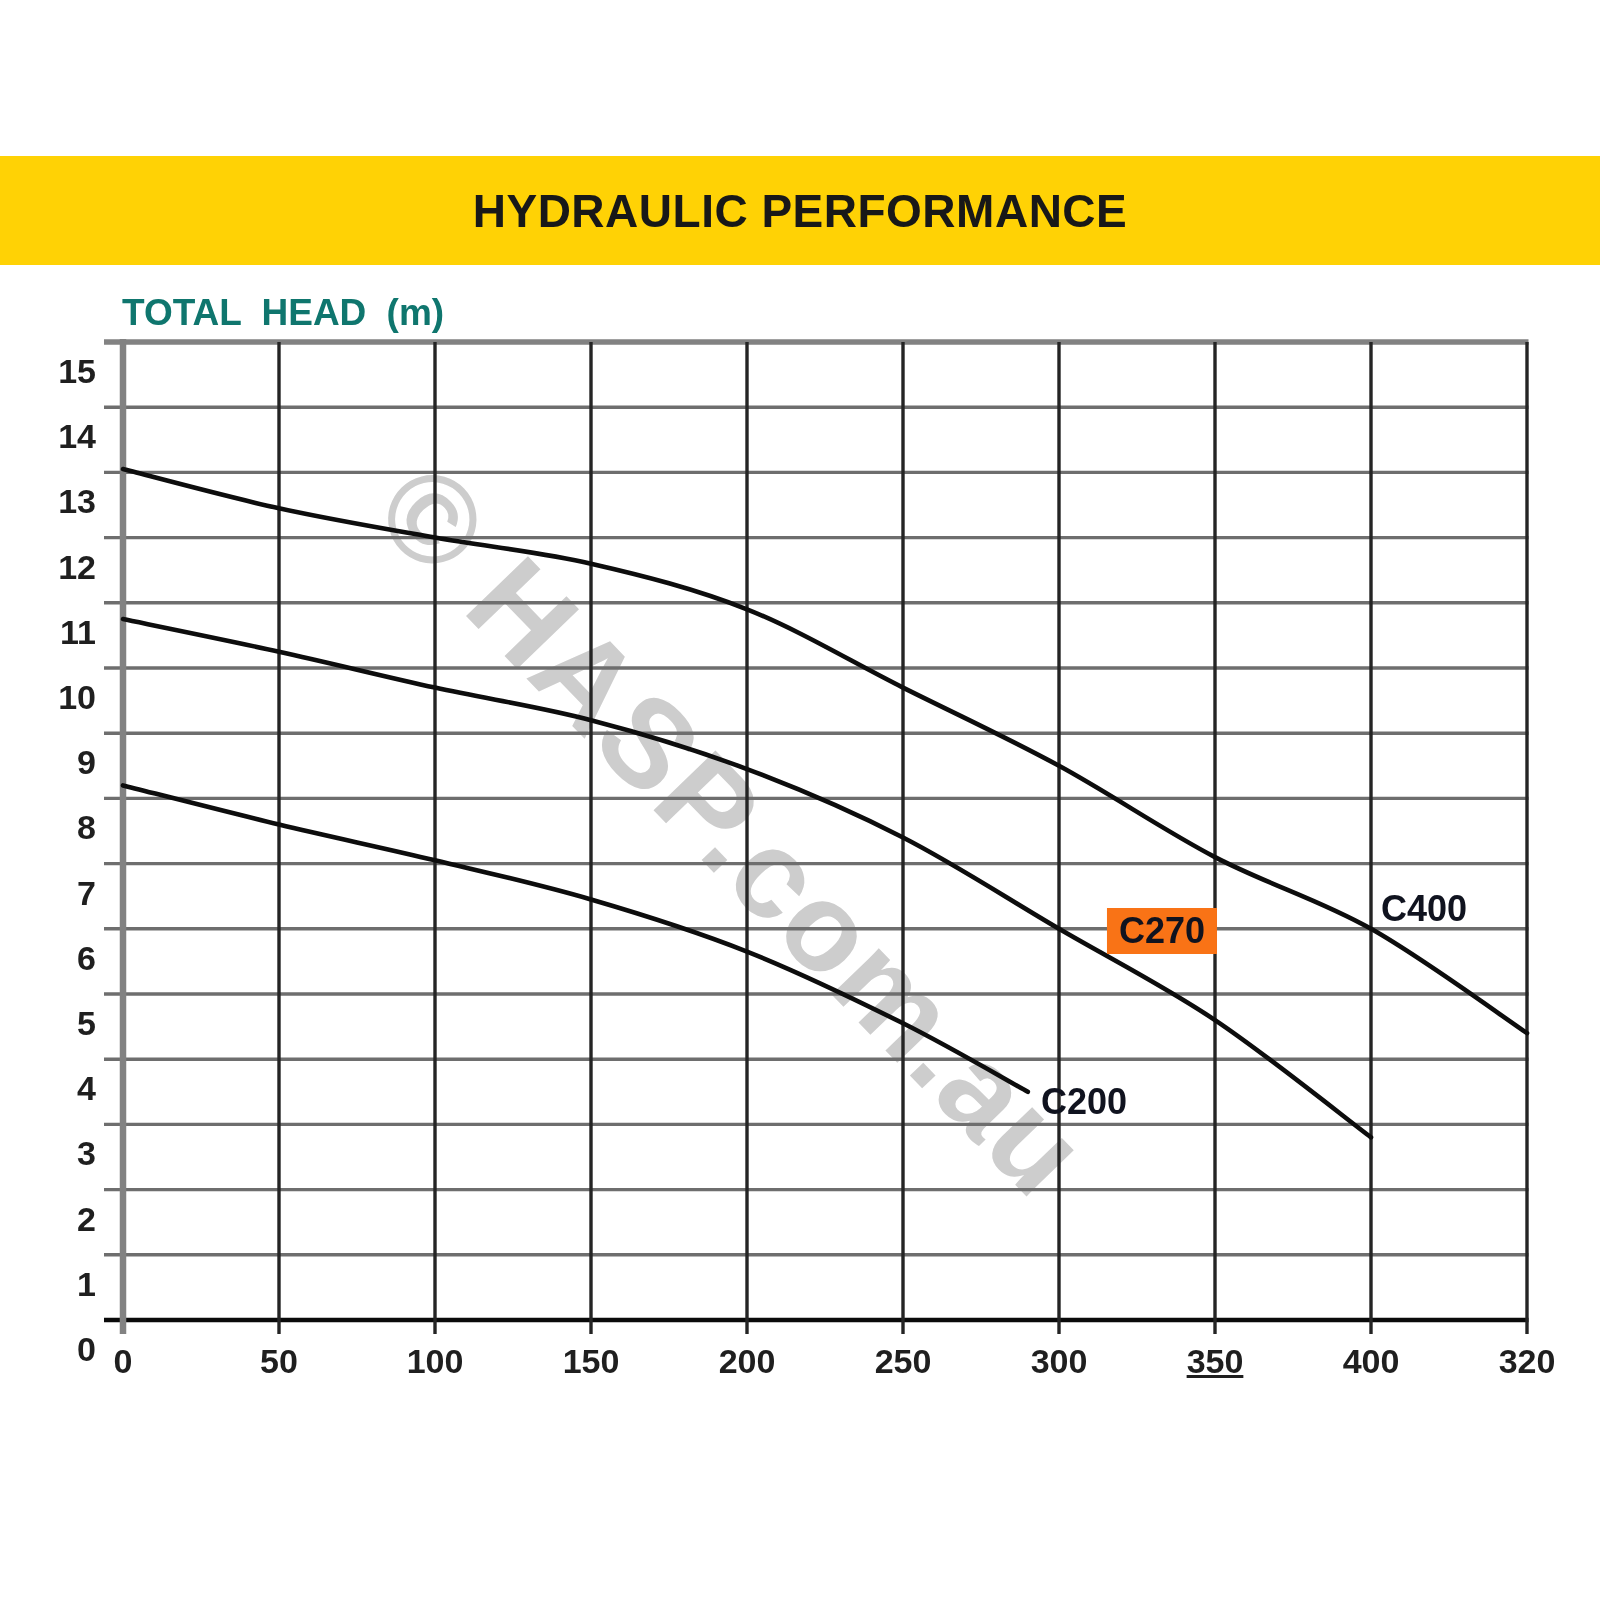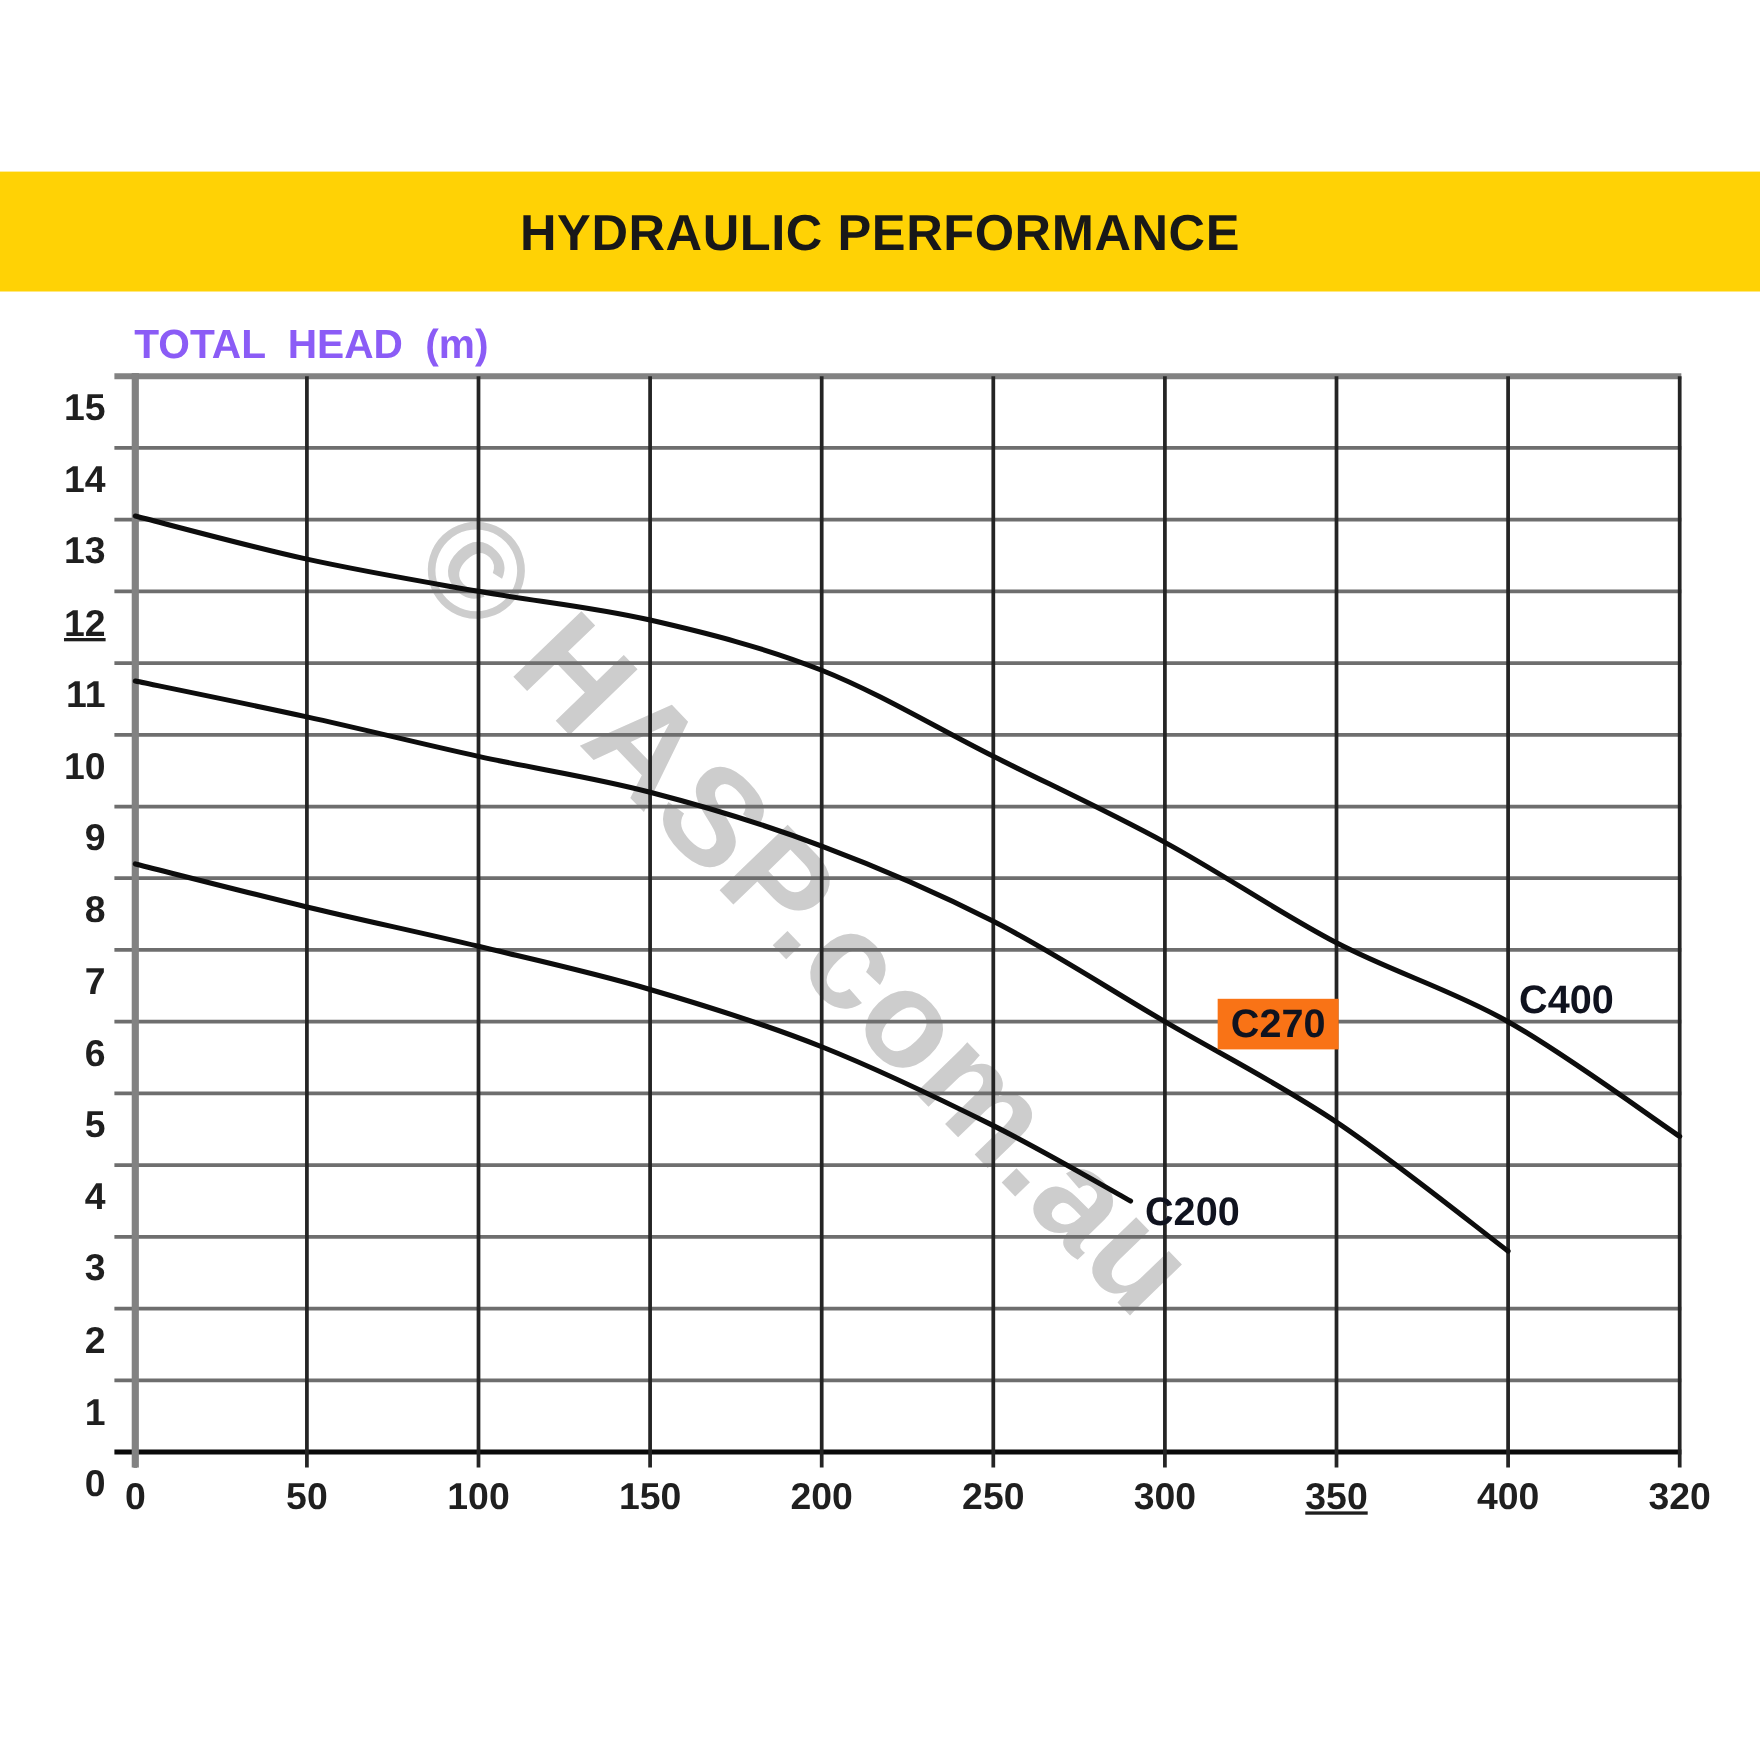--- a/index.html
+++ b/index.html
@@ -6,21 +6,21 @@
   #stage{position:relative;width:1600px;height:1600px;background:#ffffff;overflow:hidden;
          font-family:"Liberation Sans","DejaVu Sans",sans-serif;}
   .banner{position:absolute;left:0;top:156px;width:1600px;height:109px;
           display:flex;align-items:center;justify-content:center;z-index:3;}
   .banner-title{font-size:46px;font-weight:600;color:#181818;letter-spacing:0.5px;}
   .watermark{position:absolute;left:452px;top:436px;z-index:1;
              transform:rotate(46deg);transform-origin:0 0;
              font-size:125px;font-weight:bold;letter-spacing:2px;
              color:#cdcdcd;white-space:nowrap;user-select:none;}
   #grid-svg{position:absolute;left:0;top:0;z-index:2;pointer-events:none;}
-  .axis-title{position:absolute;z-index:3;font-weight:bold;color:#8b5cf6;font-size:37px;}
+  .axis-title{position:absolute;z-index:3;font-weight:bold;color:#0f766e;font-size:37px;}
   #y-axis-title{left:122px;top:292px;word-spacing:10px;}
   #x-axis-title{left:626px;top:1396px;width:400px;text-align:center;}
   .ytick{position:absolute;left:18px;width:78px;text-align:right;z-index:3;
          font-size:34px;font-weight:bold;color:#1f1f1f;line-height:48px;height:48px;margin-top:29px;}
   .xtick{position:absolute;width:120px;text-align:center;z-index:3;
          font-size:34px;font-weight:bold;color:#1f1f1f;top:1342px;}
   .curve-label{position:absolute;z-index:4;transform:translate(-50%,-50%);
                font-size:36px;font-weight:bold;color:#10131f;white-space:nowrap;}
   .curve-label.boxed{background:#f97316;padding:2px 12px;}
 </style>
@@ -84,21 +84,21 @@
       <div class="ytick" style="top: 1165.6px;">2</div>
       <div class="ytick" style="top: 1100.4px;">3</div>
       <div class="ytick" style="top: 1035.2px;">4</div>
       <div class="ytick" style="top: 970px;">5</div>
       <div class="ytick" style="top: 904.8px;">6</div>
       <div class="ytick" style="top: 839.6px;">7</div>
       <div class="ytick" style="top: 774.4px;">8</div>
       <div class="ytick" style="top: 709.2px;">9</div>
       <div class="ytick" style="top: 644px;">10</div>
       <div class="ytick" style="top: 578.8px;">11</div>
-      <div class="ytick" style="top: 513.6px; text-decoration: underline;">12</div>
+      <div class="ytick" style="top: 513.6px;">12</div>
       <div class="ytick" style="top: 448.4px;">13</div>
       <div class="ytick" style="top: 383.2px;">14</div>
       <div class="ytick" style="top: 318px;">15</div>
     </div>
   <div id="xtick-container">
       <div class="xtick" style="left: 63px;">0</div>
       <div class="xtick" style="left: 219px;">50</div>
       <div class="xtick" style="left: 375px;">100</div>
       <div class="xtick" style="left: 531px;">150</div>
       <div class="xtick" style="left: 687px;">200</div>

